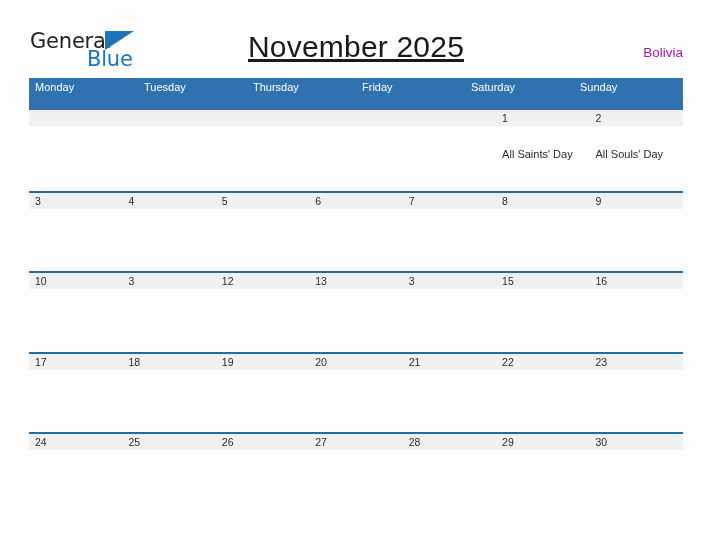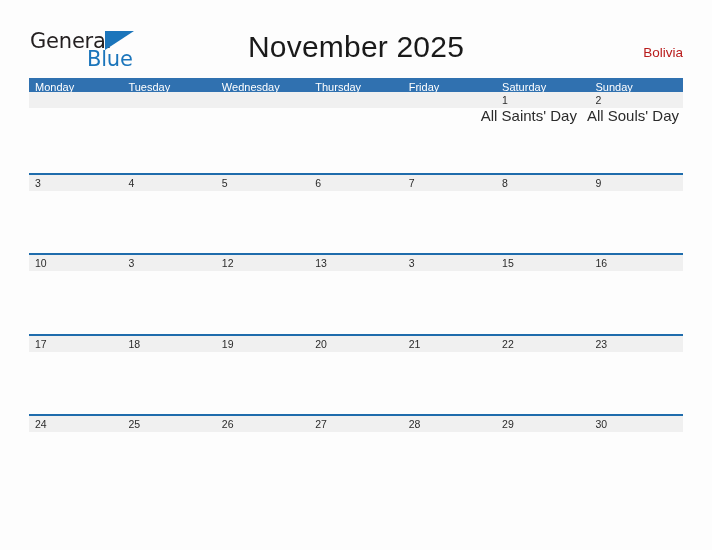--- a/index.html
+++ b/index.html
@@ -74,43 +74,44 @@
     position: absolute;
     left: 0;
     top: 30px;
     width: 712px;
     text-align: center;
     font-family: "Liberation Sans", sans-serif;
     font-weight: 300;
     font-size: 30px;
     color: #1a1a1a;
     letter-spacing: 0.2px;
+    text-decoration: underline;
   }
 
   .country {
     position: absolute;
     right: 29px;
     top: 45px;
     font-size: 13.5px;
-    color: #b91c1c;
+    color: #a21caf;
     font-family: "Liberation Sans", sans-serif;
   }
 
   
   .calendar {
     position: absolute;
     left: 29px;
     top: 78px;
     width: 654px;
   }
 
   .weekday-row {
     display: flex;
     width: 654px;
-    height: 14px;
+    height: 32px;
     background: #3071b0;
   }
   .weekday-cell {
     flex: 1 1 0;
     color: #ffffff;
     font-size: 11px;
     line-height: 18px;
     padding-left: 6px;
     box-sizing: border-box;
     font-family: "Liberation Sans", sans-serif;
@@ -153,26 +154,27 @@
     display: flex;
     width: 654px;
     height: 62px;
   }
   .event-cell {
     flex: 1 1 0;
     padding: 2px 4px 0 6px;
     box-sizing: border-box;
   }
   .event-text {
-    font-size: 15px;
+    font-size: 11px;
     line-height: 12px;
     color: #2b2b2b;
     font-family: "Liberation Sans", sans-serif;
     display: block;
     white-space: nowrap;
+    margin-top: 20px;
   }
   .event-text:empty { display: none; }
 </style>
 </head>
 <body>
 
 <div class="page">
 
   <div class="top-bar">
 
@@ -186,21 +188,20 @@
 
     <div class="country">Bolivia</div>
 
   </div>
 
   <div class="calendar">
 
     <div class="weekday-row">
       <div class="weekday-cell">Monday</div>
       <div class="weekday-cell">Tuesday</div>
-      <div class="weekday-cell">Wednesday</div>
       <div class="weekday-cell">Thursday</div>
       <div class="weekday-cell">Friday</div>
       <div class="weekday-cell">Saturday</div>
       <div class="weekday-cell">Sunday</div>
     </div>
 
     <div class="week-row">
       <div class="week-band">
         <div class="day-cell">
             <span class="day-num"></span>

